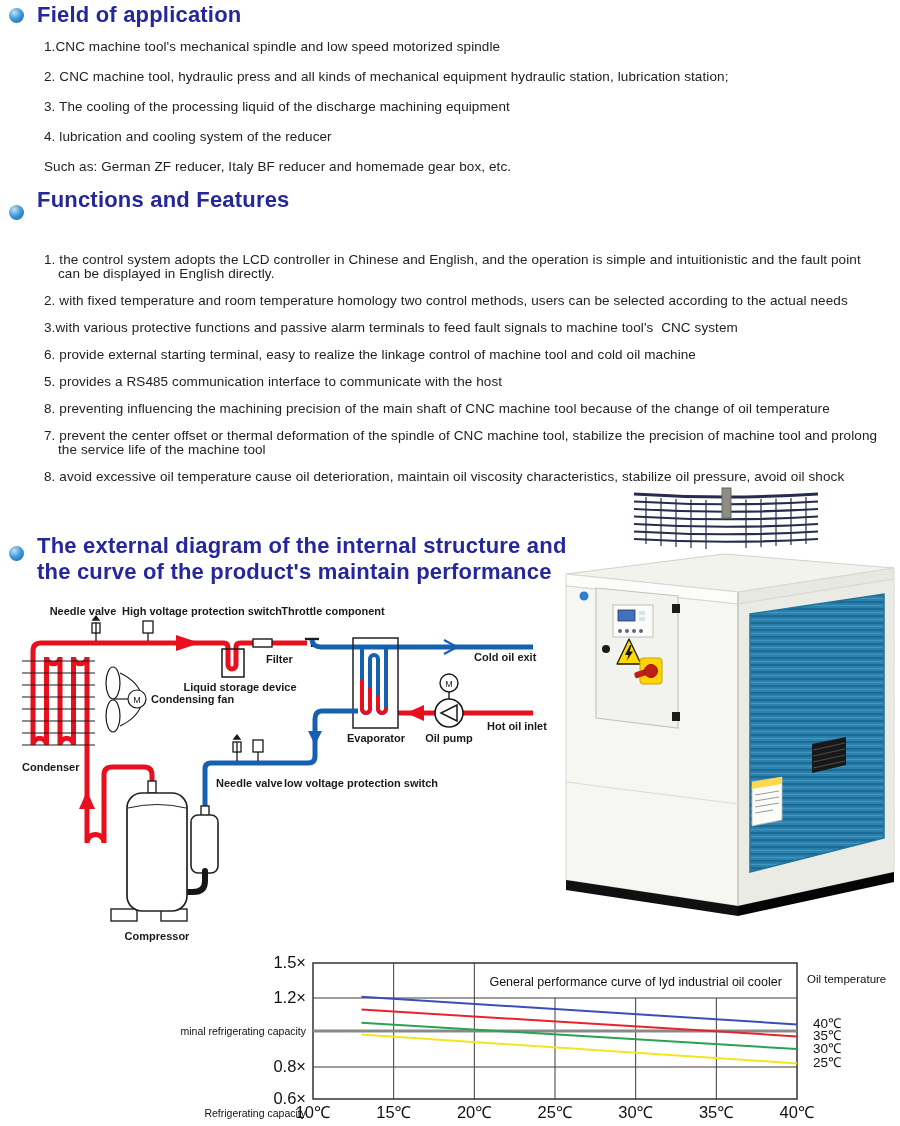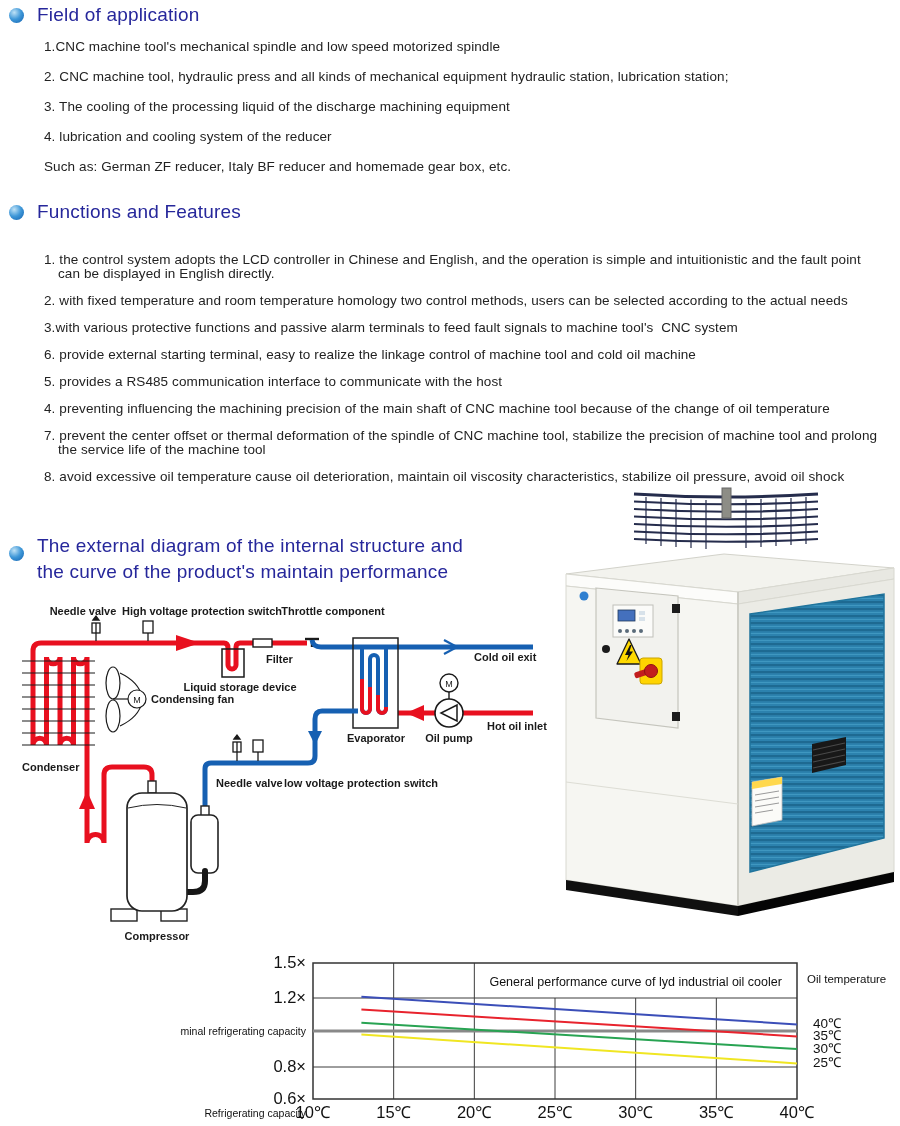--- a/index.html
+++ b/index.html
@@ -1,18 +1,18 @@
 <!DOCTYPE html>
 <html><head>
 <meta charset="utf-8">
 <style>
   html,body{margin:0;padding:0}
   body{width:900px;height:1126px;position:relative;background:#fff;
        font-family:"Liberation Sans",sans-serif;overflow:hidden}
-  .sec-head{position:absolute;color:#26279b;font-size:19px;font-weight:400;letter-spacing:.2px;line-height:26px;margin:0}
+  .sec-head{position:absolute;color:#26279b;font-size:22px;font-weight:700;letter-spacing:.2px;line-height:26px;margin:0}
   .bullet{position:absolute;width:15px;height:15px;border-radius:50%;
           background:radial-gradient(circle at 35% 30%,#bfe2f6,#3e97d8 48%,#1160ae)}
   ul.plain{list-style:none;margin:6px;padding:0;position:absolute;font-size:13.5px;color:#222;letter-spacing:.1px}
   ul.l1 li{margin-bottom:16px;line-height:14px}
   ul.l2 li{margin-bottom:13px;line-height:14px;white-space:pre-wrap;padding-left:14px;text-indent:-14px}
   .abs{position:absolute}
   svg text{font-family:"Liberation Sans",sans-serif}
   .dlabel{font-size:11px;font-weight:600;fill:#1a1a1a}
 </style>
 </head>
@@ -25,29 +25,29 @@
     <li>1.CNC machine tool's mechanical spindle and low speed motorized spindle</li>
     <li>2. CNC machine tool, hydraulic press and all kinds of mechanical equipment hydraulic station, lubrication station;</li>
     <li>3. The cooling of the processing liquid of the discharge machining equipment</li>
     <li>4. lubrication and cooling system of the reducer</li>
     <li>Such as: German ZF reducer, Italy BF reducer and homemade gear box, etc.</li>
   </ul>
 </div>
 
 <div>
   <span class="bullet" style="left:9px;top:205px"></span>
-  <h2 class="sec-head" style="left:37px;top:199px">Functions and Features</h2>
+  <h2 class="sec-head" style="left:37px;top:187px">Functions and Features</h2>
   <ul class="plain l2" style="left:38px;top:247px;width:856px">
     <li>1. the control system adopts the LCD controller in Chinese and English, and the operation is simple and intuitionistic and the fault point
 can be displayed in English directly.</li>
     <li>2. with fixed temperature and room temperature homology two control methods, users can be selected according to the actual needs</li>
     <li>3.with various protective functions and passive alarm terminals to feed fault signals to machine tool's  CNC system</li>
     <li>6. provide external starting terminal, easy to realize the linkage control of machine tool and cold oil machine</li>
     <li>5. provides a RS485 communication interface to communicate with the host</li>
-    <li>4. preventing influencing the machining precision of the main shaft of CNC machine tool because of the change of oil temperature</li>
+    <li>8. preventing influencing the machining precision of the main shaft of CNC machine tool because of the change of oil temperature</li>
     <li>7. prevent the center offset or thermal deformation of the spindle of CNC machine tool, stabilize the precision of machine tool and prolong
 the service life of the machine tool</li>
     <li>8. avoid excessive oil temperature cause oil deterioration, maintain oil viscosity characteristics, stabilize oil pressure, avoid oil shock</li>
   </ul>
 </div>
 
 <div>
   <span class="bullet" style="left:9px;top:546px"></span>
   <h2 class="sec-head" style="left:37px;top:533px;width:540px"><span>The external diagram of the internal structure and</span><br><span>the curve of the product's maintain performance</span></h2>
 </div>

